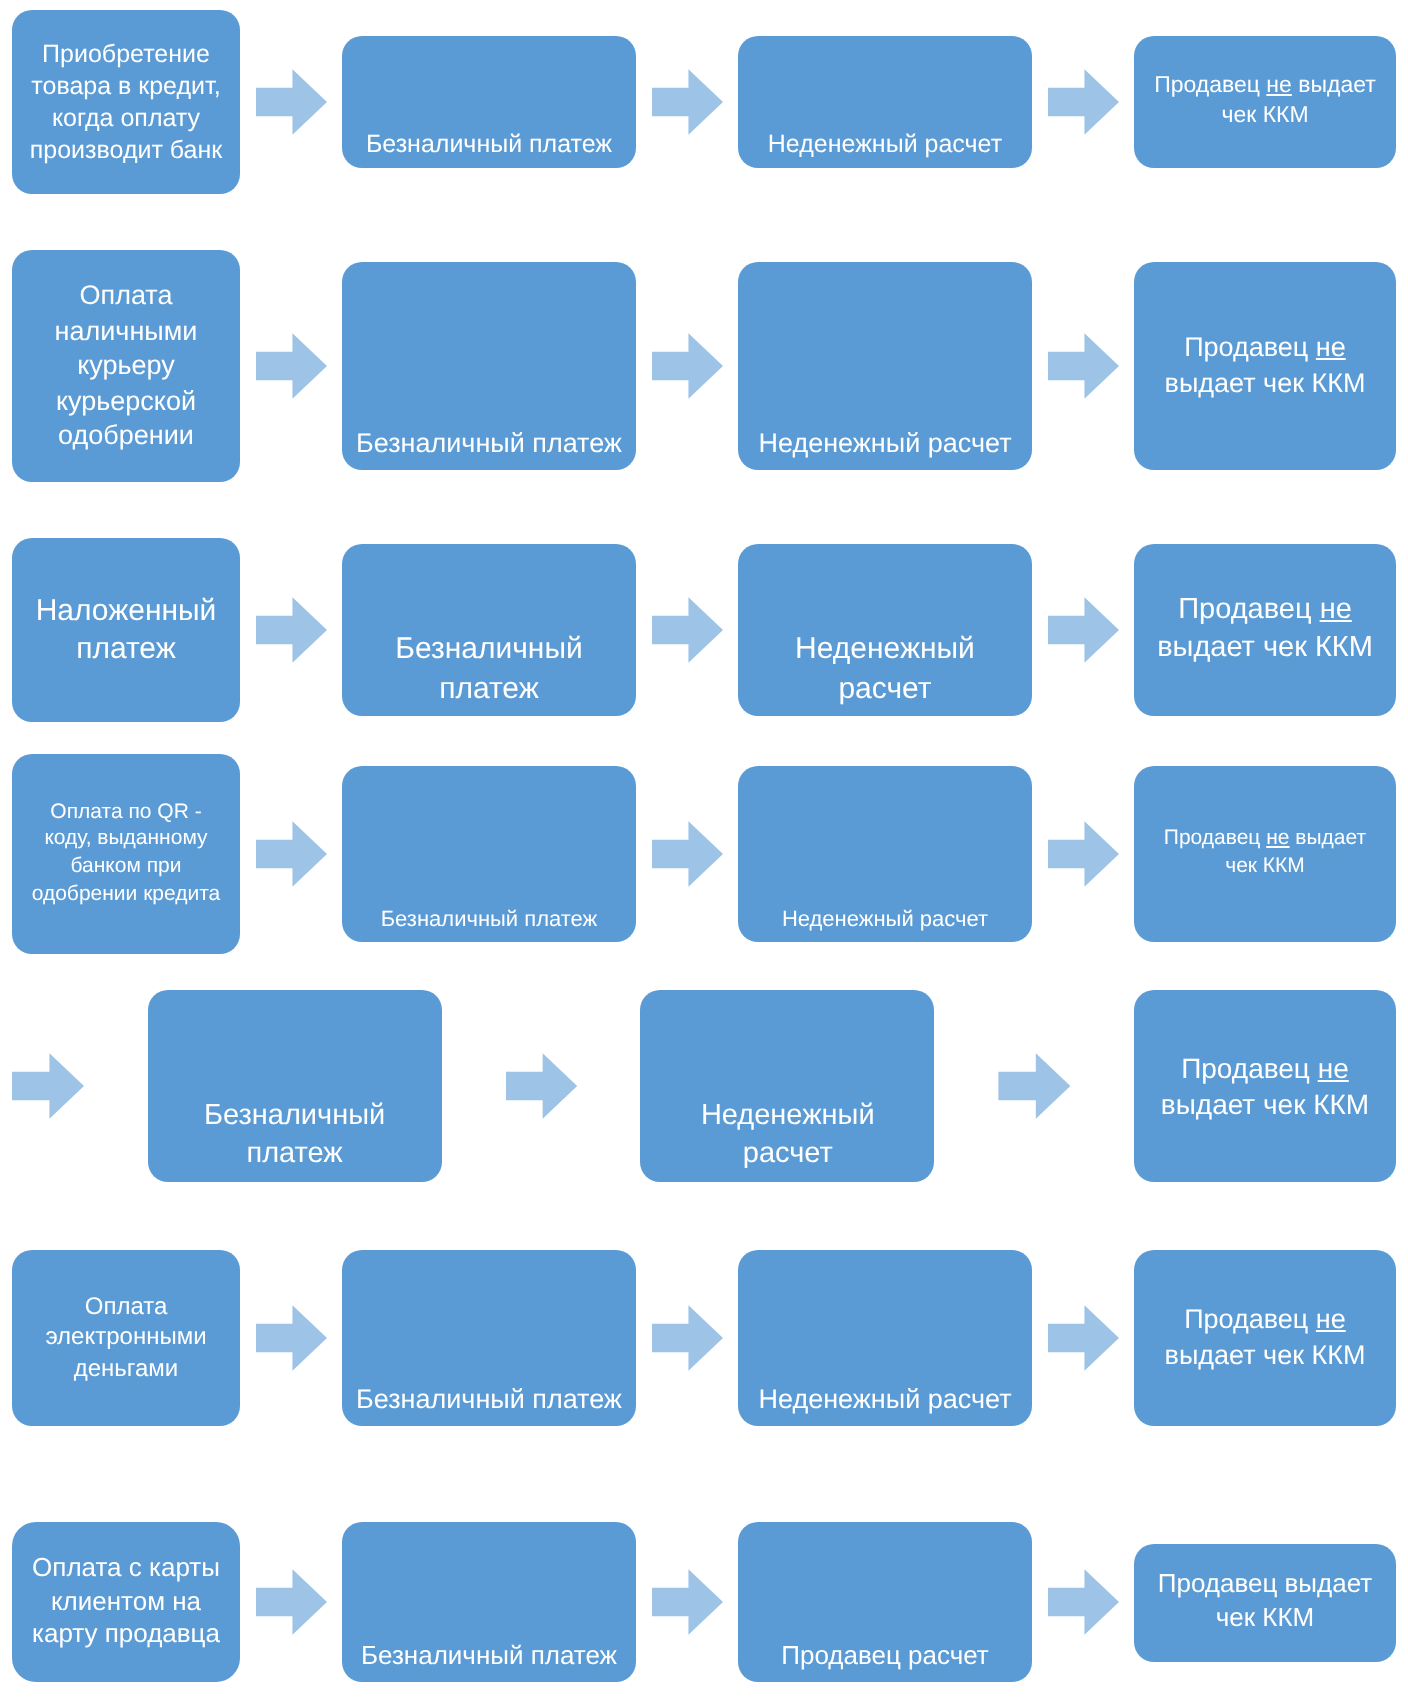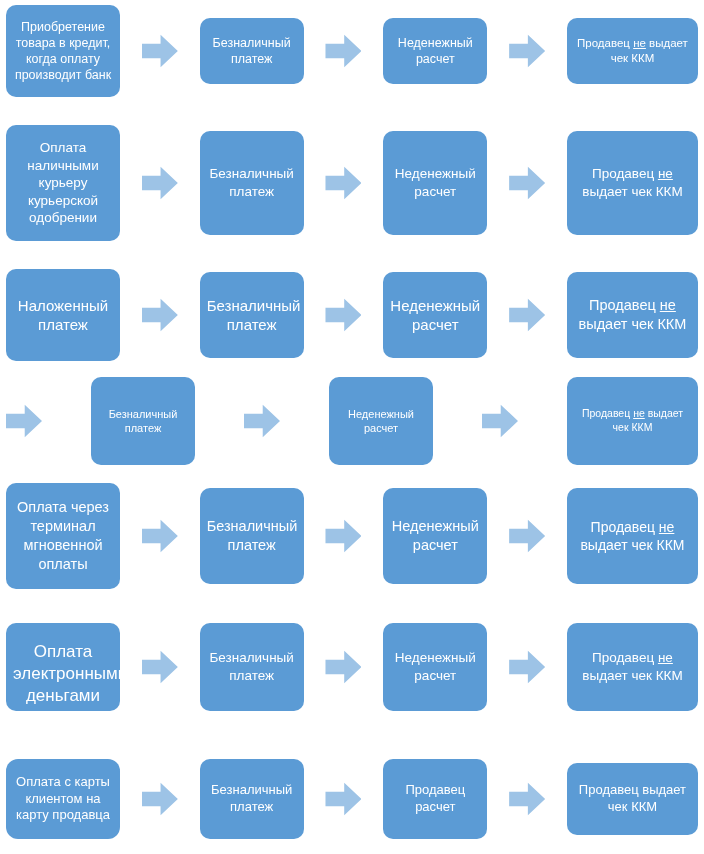--- a/index.html
+++ b/index.html
@@ -24,21 +24,21 @@
     display:flex;
     align-items:center;
     justify-content:center;
     text-align:center;
     box-sizing:border-box;
     padding:4px 7px;
     line-height:1.3;
     font-weight:400;
   }
   .box-source{width:114px;}
-  .box-mid{width:104px;}
+  .box-mid{width:147px;align-items:flex-end;}
   .box-result{width:131px;}
   .arrow{
     width:36px;height:34px;
     background:#9DC3E6;
     flex:0 0 auto;
     clip-path:polygon(0% 29%, 52% 29%, 52% 2%, 100% 50%, 52% 98%, 52% 71%, 0% 71%);
   }
   .u{text-decoration:underline;}
   .txt{display:block;width:100%;}
 
@@ -62,27 +62,27 @@
   .row4 .box-source{height:100px;font-size:10.5px;}
   .row4 .box-mid{height:88px;font-size:11px;}
   .row4 .box-result{height:88px;font-size:10.5px;}
 
   .row5{margin-bottom:34px;}
   .row5 .box-source{height:106px;font-size:14.5px;}
   .row5 .box-mid{height:96px;font-size:14.5px;}
   .row5 .box-result{height:96px;font-size:14px;}
 
   .row6{margin-bottom:48px;}
-  .row6 .box-source{height:88px;font-size:17px;align-items:flex-end;}
+  .row6 .box-source{height:88px;font-size:12px;}
   .row6 .box-mid{height:88px;font-size:13.5px;}
   .row6 .box-result{height:88px;font-size:13.5px;}
 
   .row7 .box-source{height:80px;font-size:13px;border-radius:12px;}
   .row7 .box-mid{height:80px;font-size:13px;}
-  .row7 .box-result{height:72px;font-size:13px;}
+  .row7 .box-result{height:59px;font-size:13px;}
 </style>
 </head>
 <body>
 
 <div class="diagram">
 
   <div class="row row1">
     <div class="box box-source">
       <span class="txt">Приобретение товара в кредит, когда оплату производит банк</span>
     </div>
@@ -130,38 +130,38 @@
     <div class="box box-mid">
       <span class="txt">Неденежный расчет</span>
     </div>
     <div class="arrow"></div>
     <div class="box box-result">
       <span class="txt"><span>Продавец </span><span class="u">не</span><span> выдает чек ККМ</span></span>
     </div>
   </div>
 
   <div class="row row4">
+    <div class="box box-source">
+      <span class="txt">Оплата по QR - коду, выданному банком при одобрении кредита</span>
+    </div>
     <div class="arrow"></div>
     <div class="box box-mid">
       <span class="txt">Безналичный платеж</span>
     </div>
     <div class="arrow"></div>
     <div class="box box-mid">
       <span class="txt">Неденежный расчет</span>
     </div>
     <div class="arrow"></div>
     <div class="box box-result">
       <span class="txt"><span>Продавец </span><span class="u">не</span><span> выдает чек ККМ</span></span>
     </div>
   </div>
 
   <div class="row row5">
-    <div class="box box-source">
-      <span class="txt">Оплата через терминал мгновенной оплаты</span>
-    </div>
     <div class="arrow"></div>
     <div class="box box-mid">
       <span class="txt">Безналичный платеж</span>
     </div>
     <div class="arrow"></div>
     <div class="box box-mid">
       <span class="txt">Неденежный расчет</span>
     </div>
     <div class="arrow"></div>
     <div class="box box-result">

